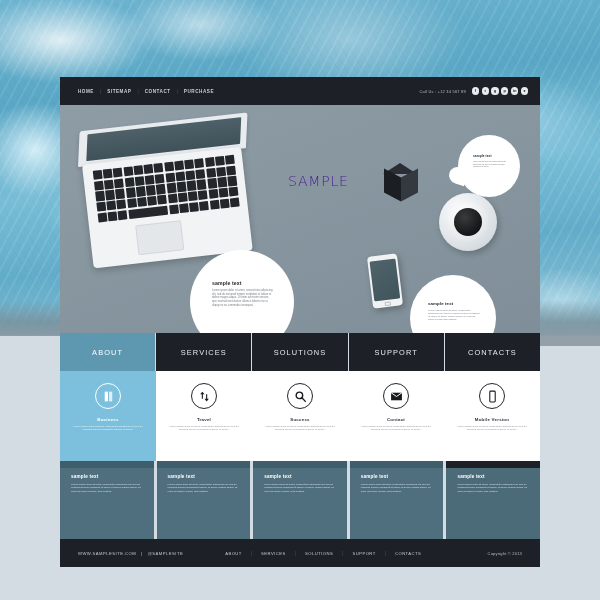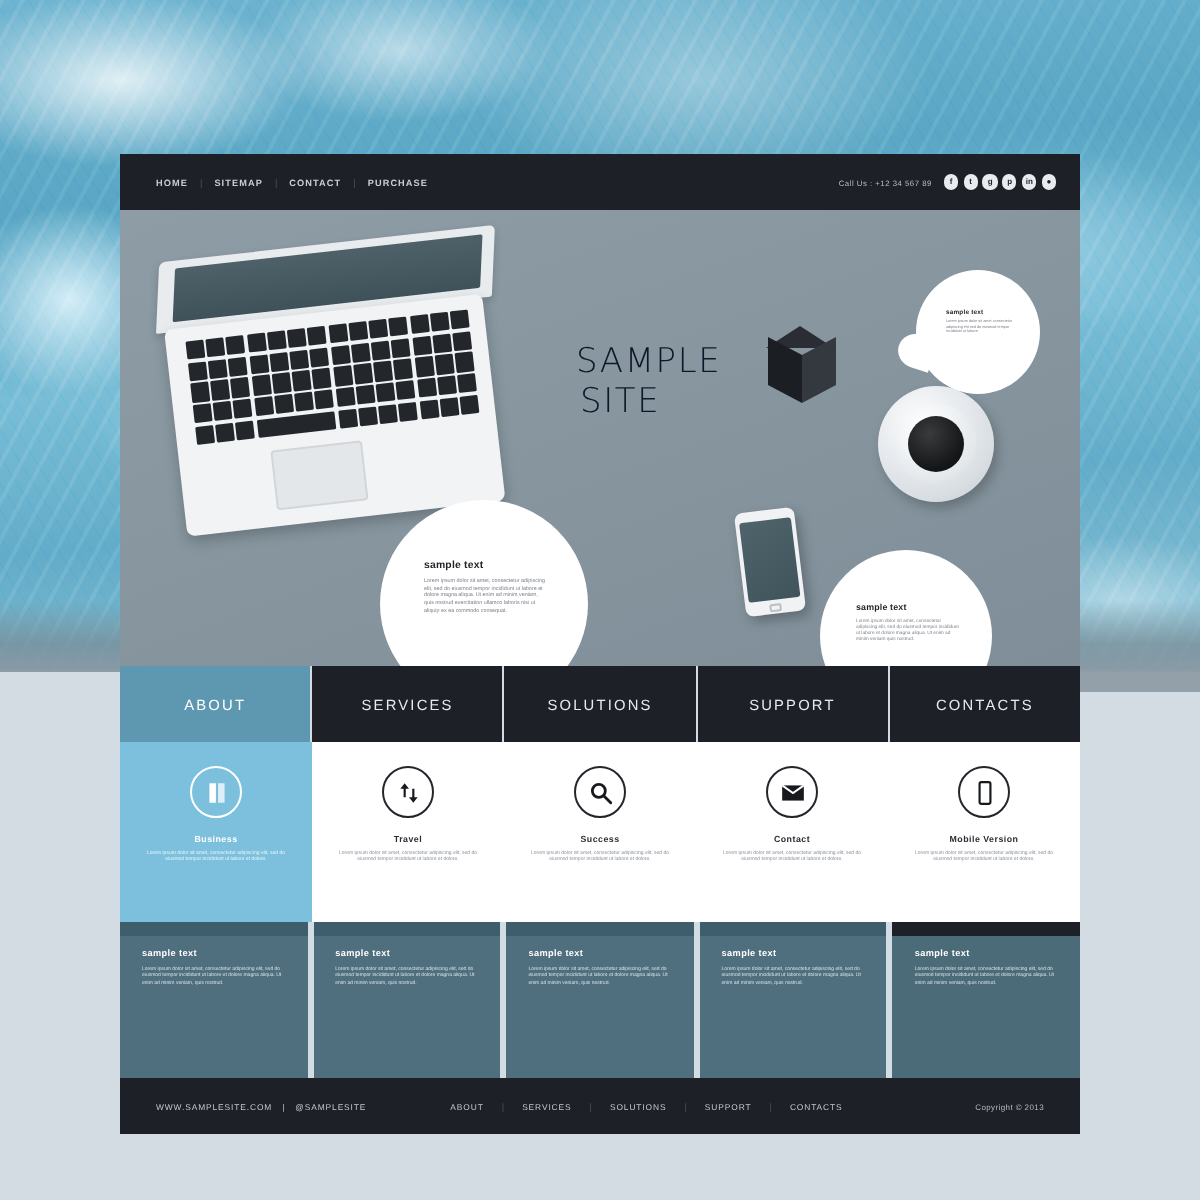--- a/index.html
+++ b/index.html
@@ -105,21 +105,21 @@
   .kb i { background:#23272b; border-radius:.8px; display:block; }
   .kb i.wide { grid-column:span 4; }
   .trackpad {
     position:absolute; left:46px; top:66px; width:46px; height:30px;
     background:#e4e7ea; border:.7px solid #d2d6da; border-radius:2px;
   }
 
   
   .logo { position:absolute; left:228px; top:66px; width:130px; }
   .logo-t1, .logo-t2 {
-    color:#0f172a; font-size:17px; letter-spacing:.8px; line-height:20px;
+    color:#4c1d95; font-size:14px; letter-spacing:.8px; line-height:20px;
     font-weight:300; font-family:"DejaVu Sans", sans-serif;
   }
   .logo-t2 { margin-left:2px; }
   .cube {
     position:absolute; left:95px; top:-8px; width:36px; height:42px;
   }
   .cube .top {
     position:absolute; left:0; top:0; width:0; height:0;
     border-left:17px solid transparent; border-right:17px solid transparent;
     border-bottom:11px solid #2a2d33;
@@ -370,21 +370,20 @@
             <i></i>
             <i></i>
             <i></i>
         </div>
         <div class="trackpad"></div>
       </div>
     </div>
 
     <div class="logo">
       <div class="logo-t1">SAMPLE</div>
-      <div class="logo-t2">SITE</div>
       <div class="cube">
         <div class="top"></div>
           <div class="left"></div>
           <div class="right"></div>
       </div>
     </div>
 
     <div class="coffee">
       <div class="saucer"></div>
       <div class="handle"></div>

